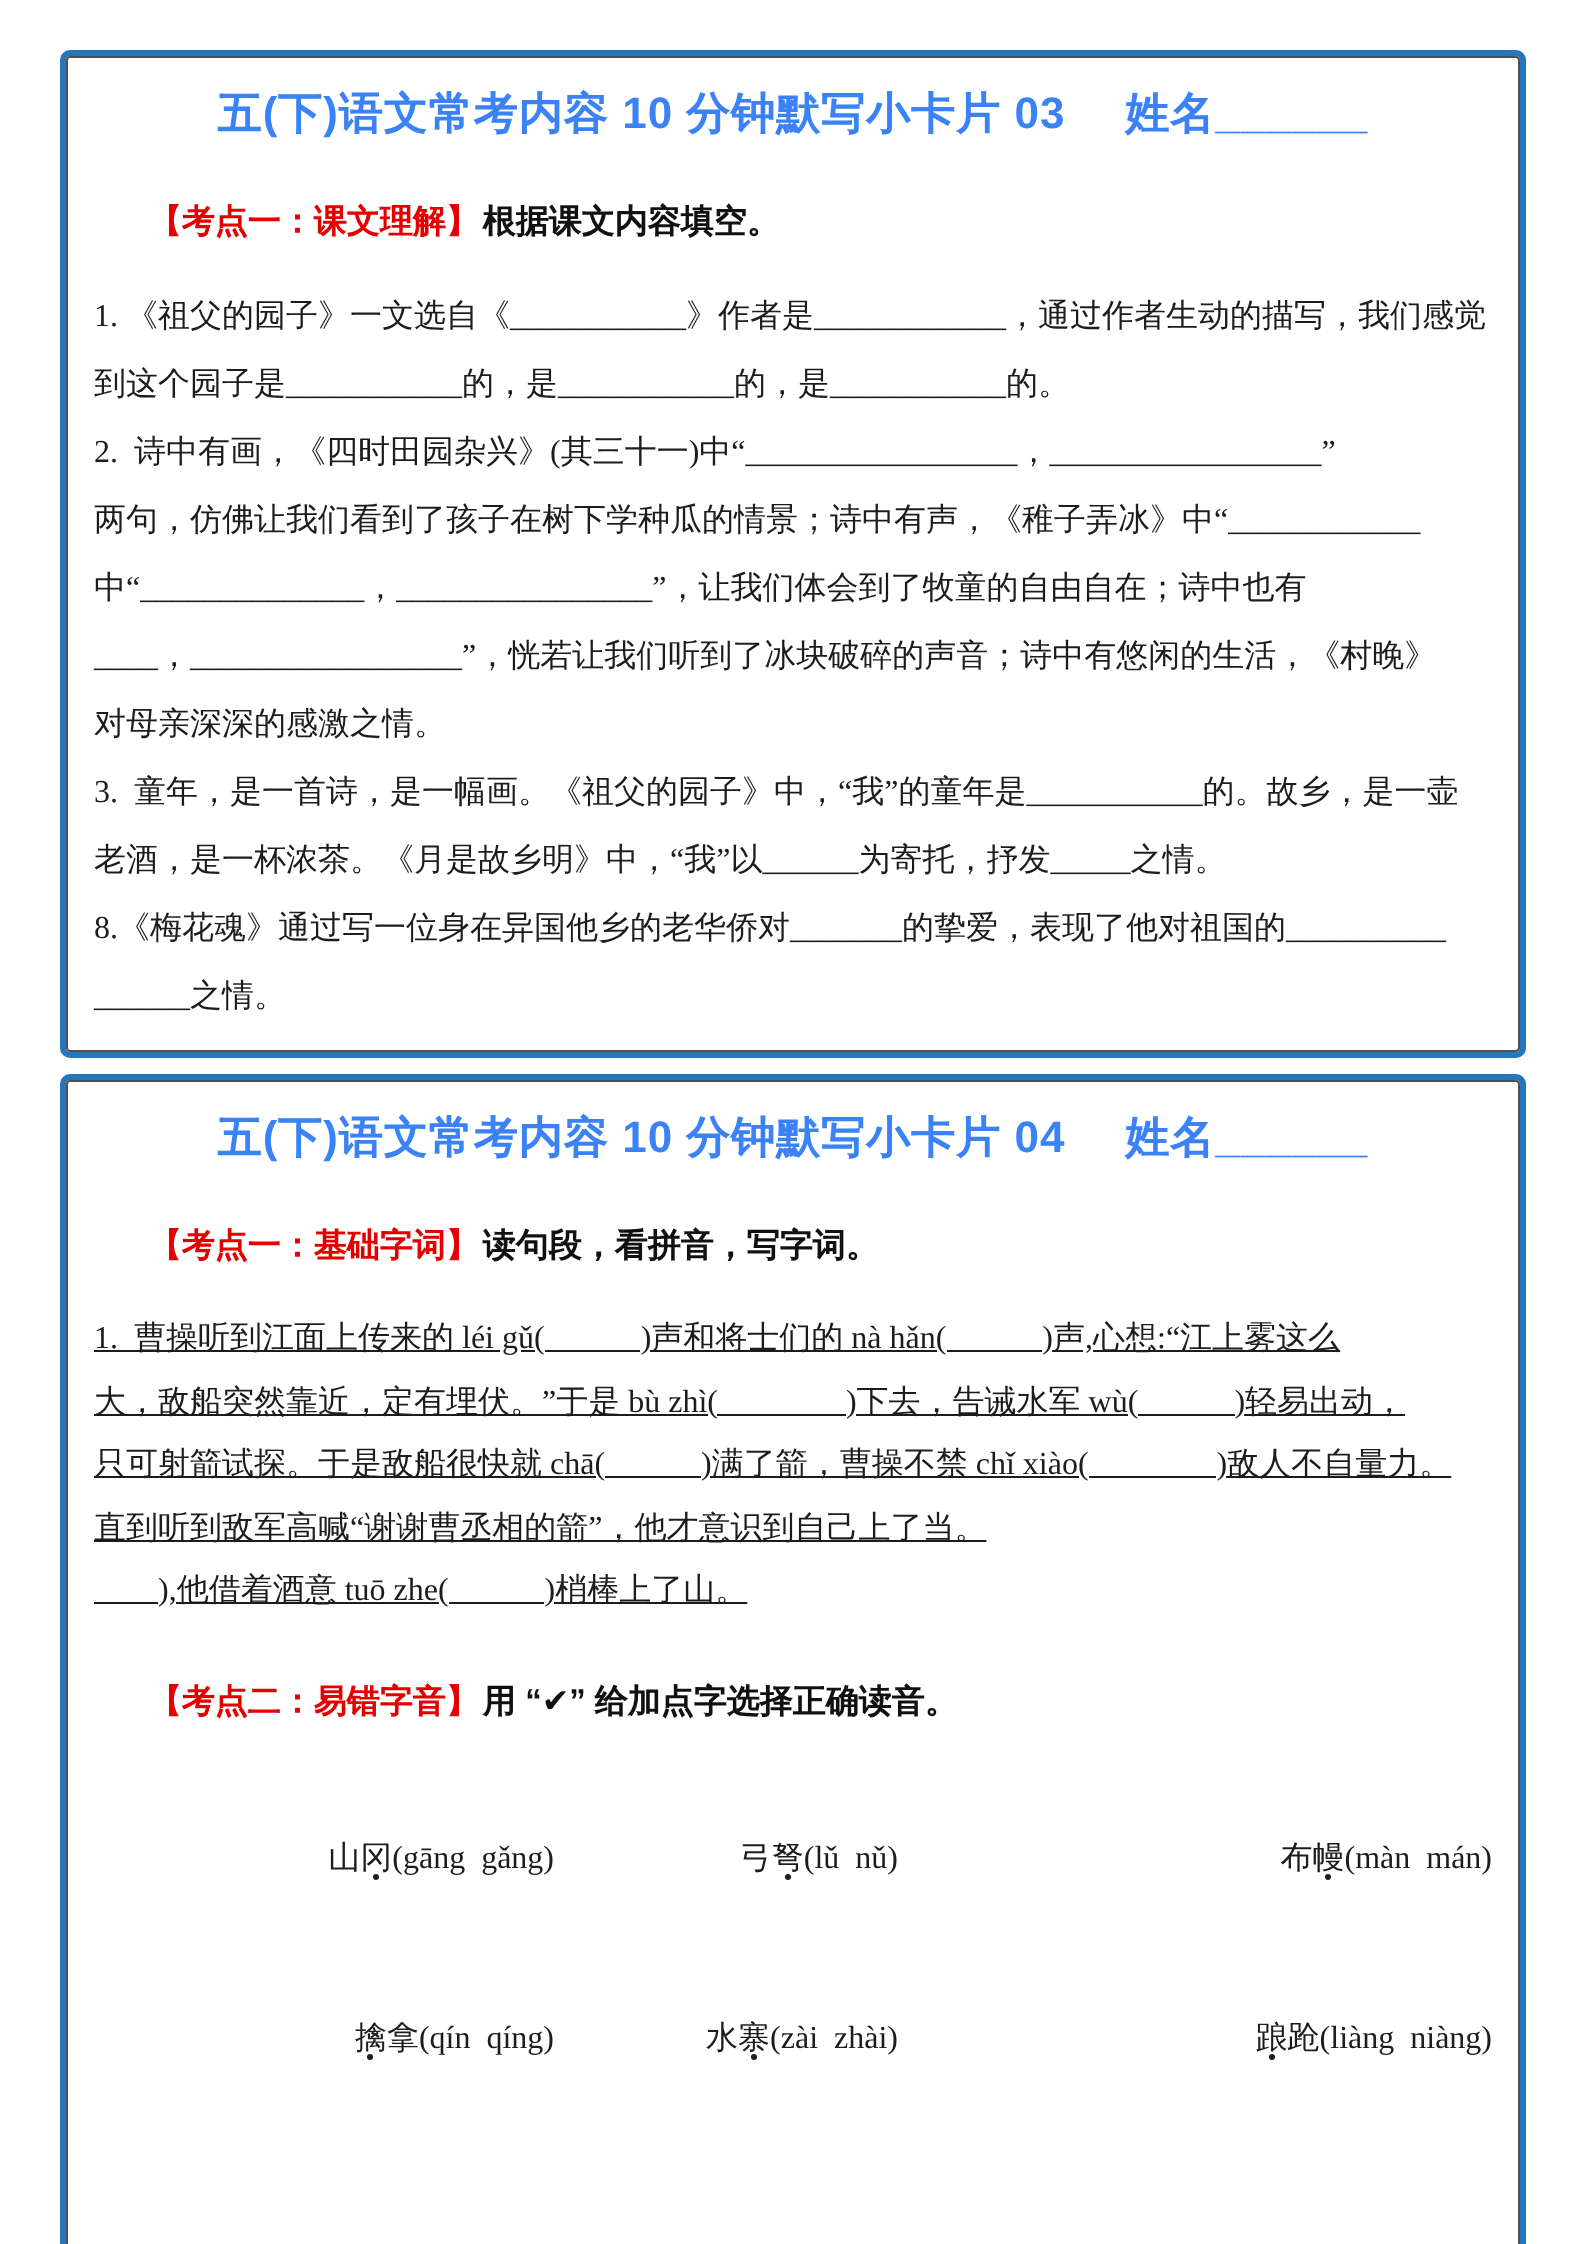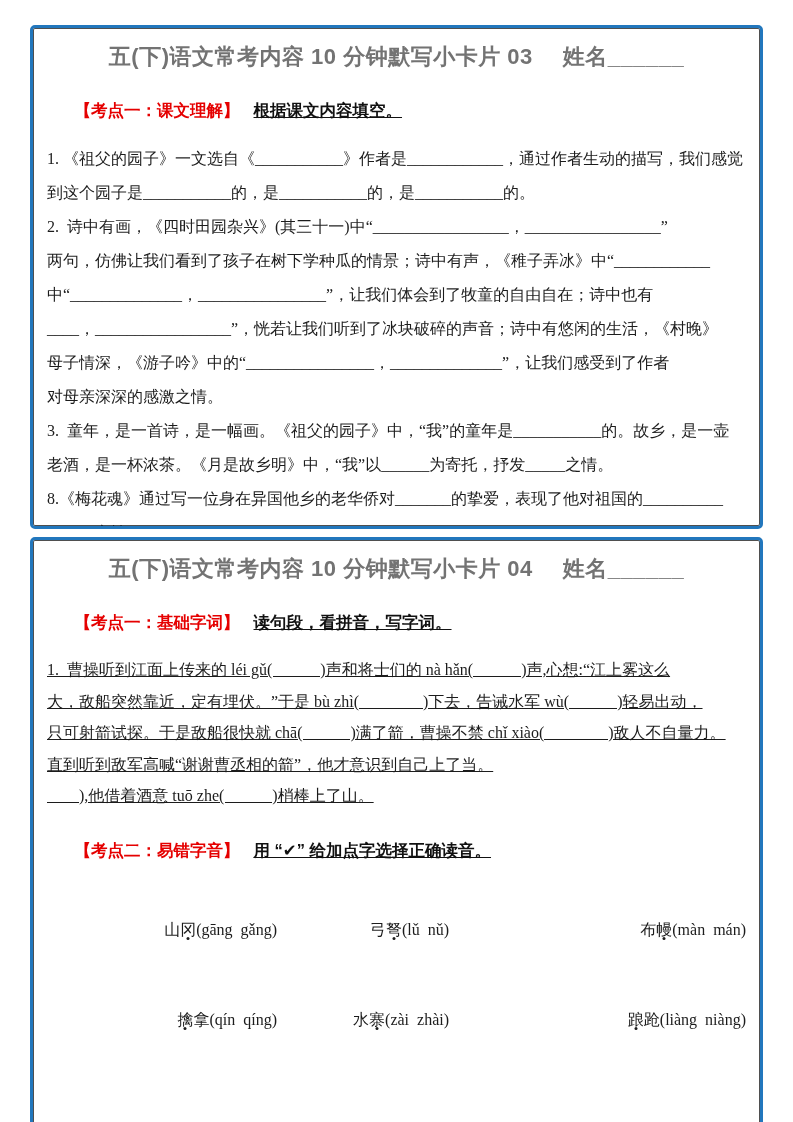--- a/index.html
+++ b/index.html
@@ -34,37 +34,37 @@
     padding: 4px 14px 0 14px;
     overflow: hidden;
   }
   .card-1 { height: 504px; margin-bottom: 8px; }
   .card-2 { height: 640px; }
 
   .card-title {
     font-family: "Liberation Sans", "DejaVu Sans", sans-serif;
     font-weight: bold;
     font-size: 22px;
-    color: #737373;
+    color: #3b82f6;
     text-align: center;
     margin: 10px 0 2px 0;
     letter-spacing: 0.5px;
   }
   .name-label { margin-left: 30px; }
 
   .section-head {
     font-family: "Liberation Sans", "DejaVu Sans", sans-serif;
     font-weight: bold;
     font-size: 16.5px;
     color: #111111;
     margin: 9px 0 1px 0;
     white-space: pre-wrap;
   }
   .section-head .tag { color: var(--red); }
-  .section-head .desc { margin-left: 14px; text-decoration: underline; }
+  .section-head .desc { margin-left: 2px; }
 
   .para .line {
     font-size: 16px;
     line-height: 34px;
     white-space: pre-wrap;
     color: var(--ink);
   }
   .card-2 .para .line { line-height: 31.5px; text-decoration: underline; }
 
   .phon-grid {
@@ -104,21 +104,20 @@
       <span class="tag">【考点一：课文理解】</span><span class="desc">根据课文内容填空。</span>
     </div>
 
     <div class="para">
         <div class="line">1. 《祖父的园子》一文选自《___________》作者是____________，通过作者生动的描写，我们感觉</div>
         <div class="line">到这个园子是___________的，是___________的，是___________的。</div>
         <div class="line">2.  诗中有画，《四时田园杂兴》(其三十一)中“_________________，_________________”</div>
         <div class="line">两句，仿佛让我们看到了孩子在树下学种瓜的情景；诗中有声，《稚子弄冰》中“____________</div>
         <div class="line">中“______________，________________”，让我们体会到了牧童的自由自在；诗中也有</div>
         <div class="line">____，_________________”，恍若让我们听到了冰块破碎的声音；诗中有悠闲的生活，《村晚》</div>
-        <div class="line">母子情深，《游子吟》中的“________________，______________”，让我们感受到了作者</div>
         <div class="line">对母亲深深的感激之情。</div>
         <div class="line">3.  童年，是一首诗，是一幅画。《祖父的园子》中，“我”的童年是___________的。故乡，是一壶</div>
         <div class="line">老酒，是一杯浓茶。《月是故乡明》中，“我”以______为寄托，抒发_____之情。</div>
         <div class="line">8.《梅花魂》通过写一位身在异国他乡的老华侨对_______的挚爱，表现了他对祖国的__________</div>
         <div class="line">______之情。</div>
       </div>
   </section>
 
   <section class="card card-2">
     <h1 class="card-title">

